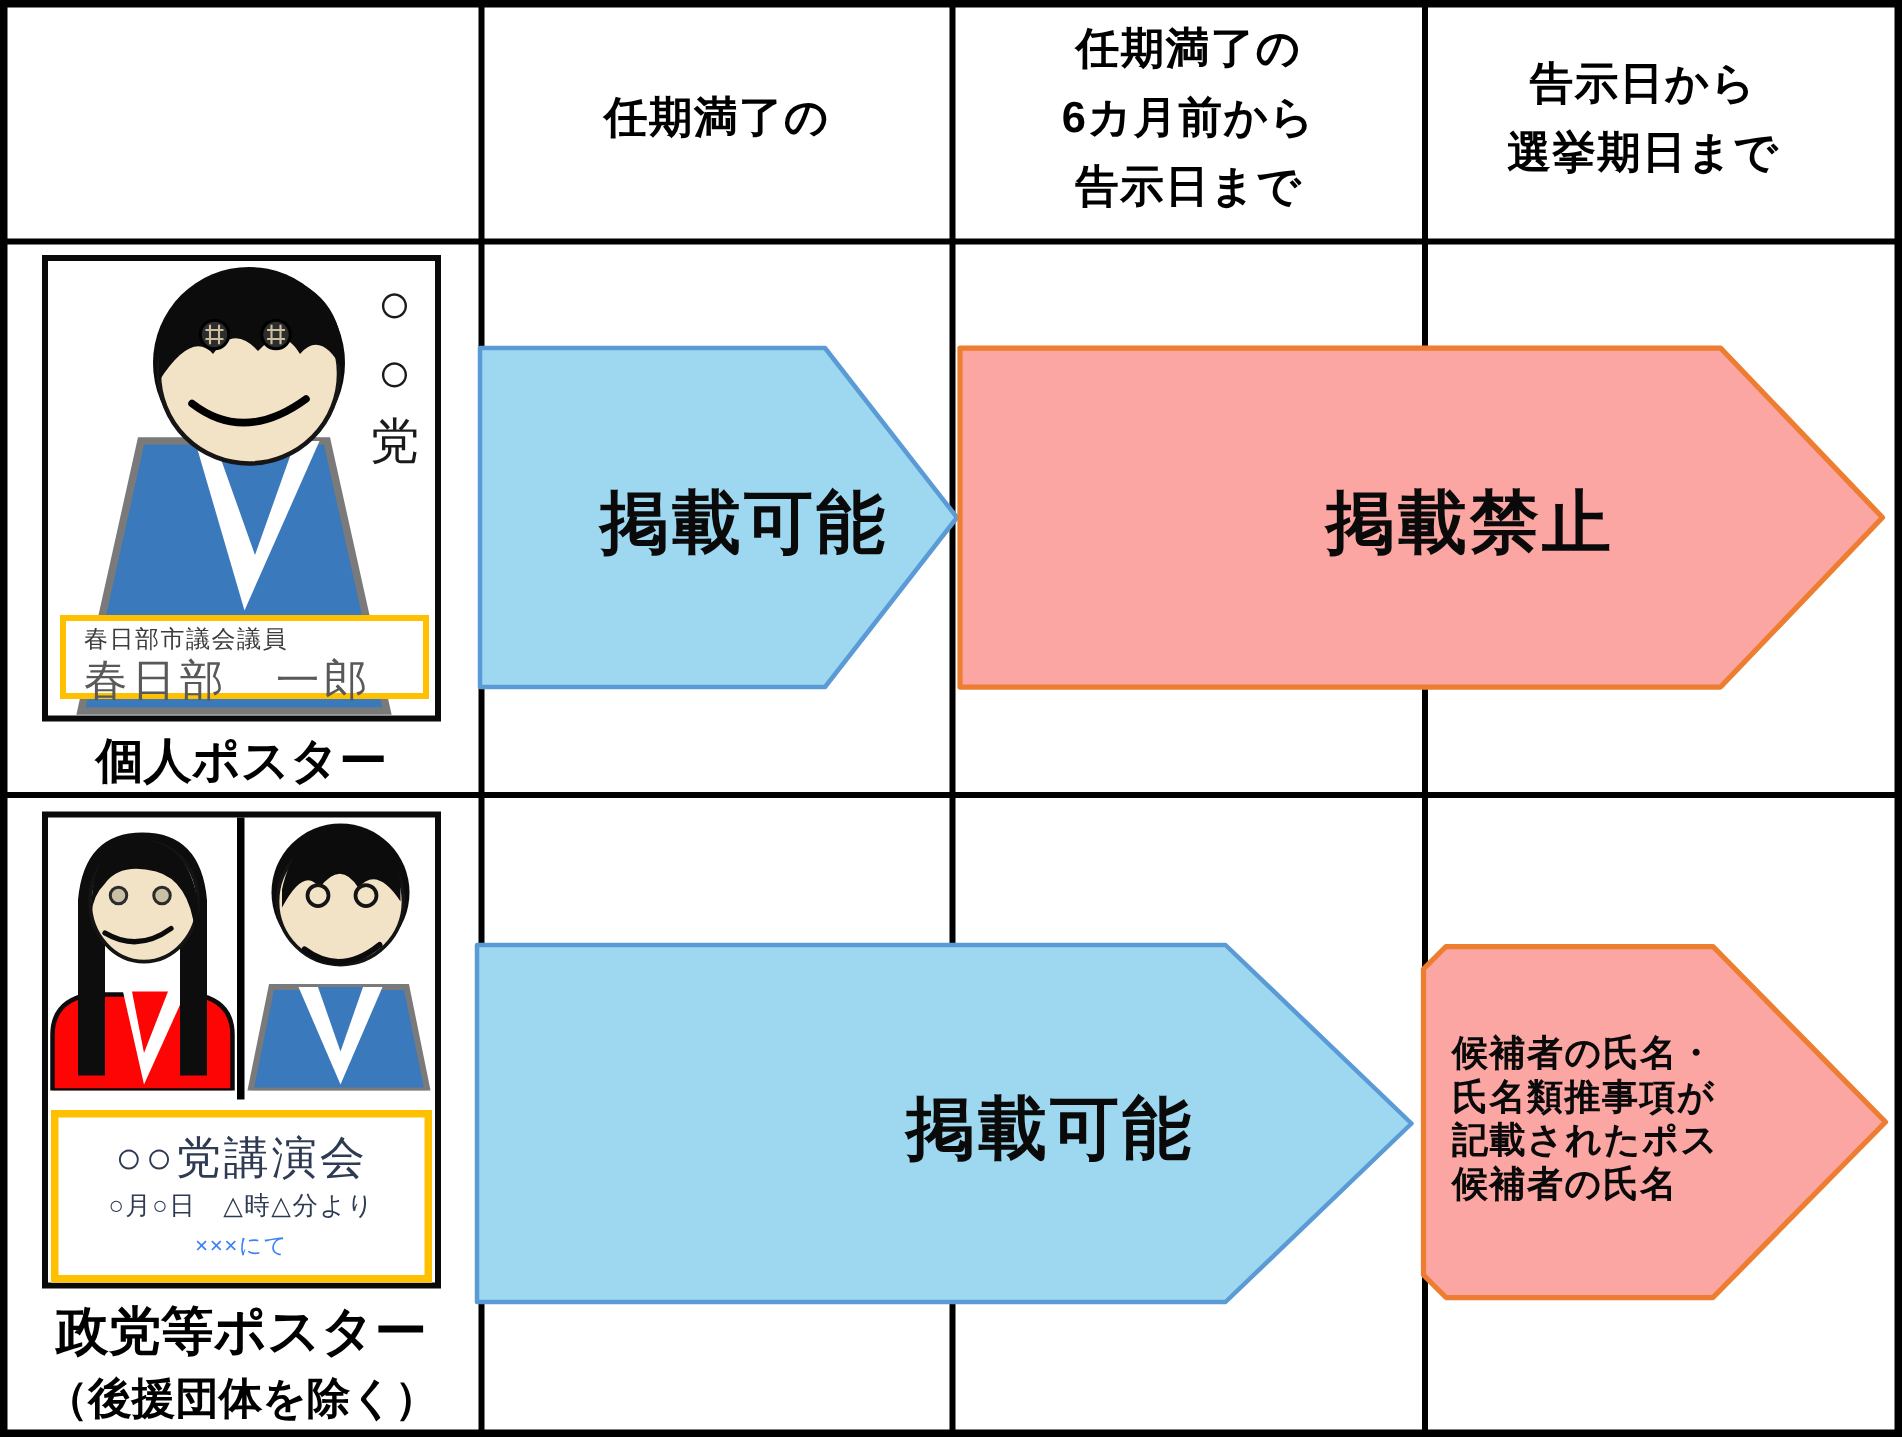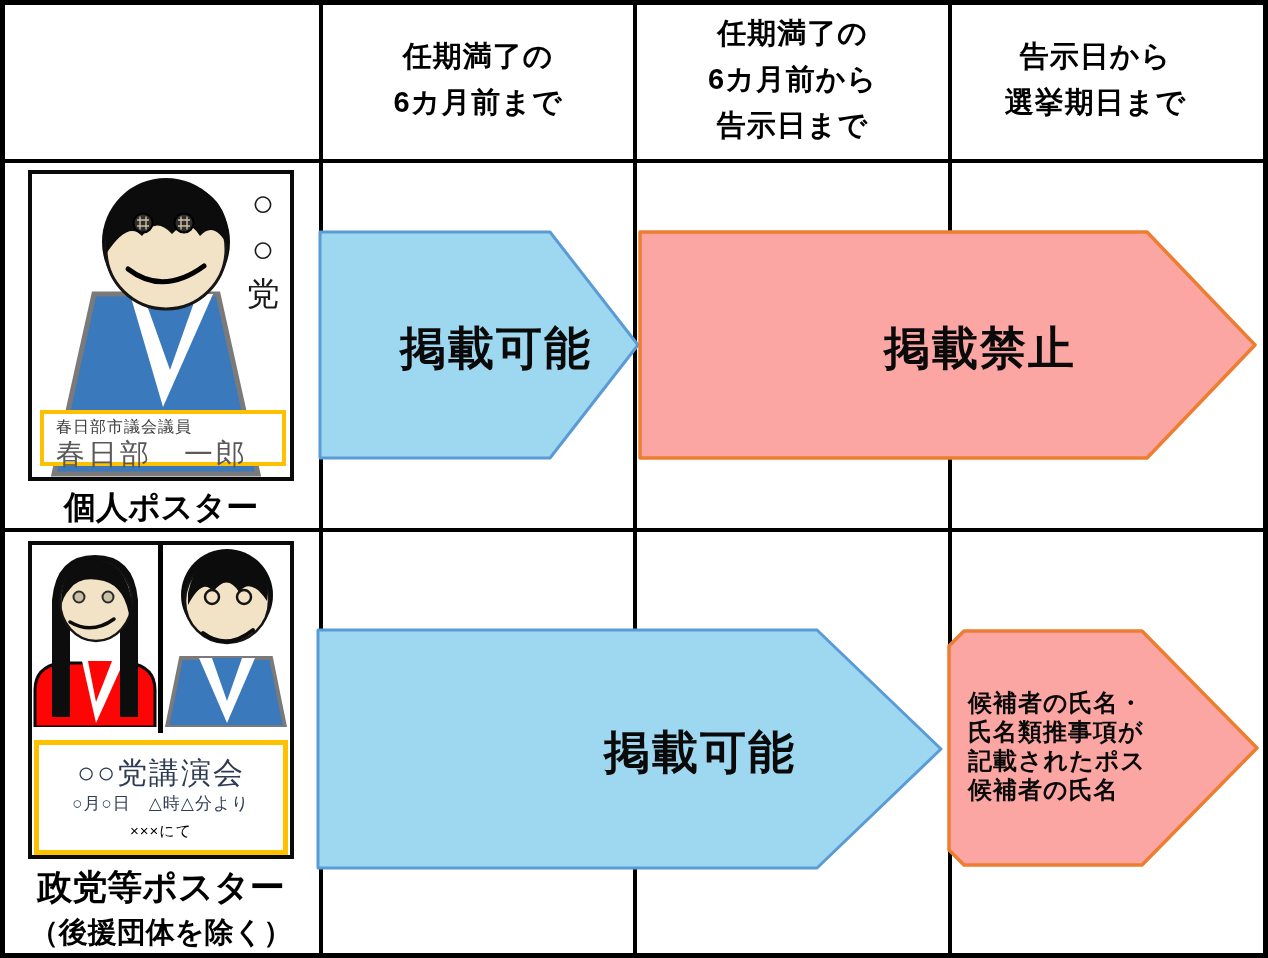--- a/index.html
+++ b/index.html
@@ -27,21 +27,21 @@
   .plate{
     position:absolute;background:#fff;border:4px solid var(--gold);z-index:4;
     box-sizing:border-box;
   }
   .plate1{padding:3px 0 0 12px;}
   .plate1 .plate-title{font-size:16px;line-height:20px;color:#3c3c3c;letter-spacing:1px;}
   .plate1 .plate-name{font-size:29px;line-height:34px;color:#595959;letter-spacing:3px;}
   .plate2{border-width:5px;text-align:center;}
   .plate2 .event-title{font-size:30px;line-height:36px;font-weight:400;color:#2e3b52;margin-top:10px;letter-spacing:2px;}
   .plate2 .event-date{font-size:17px;line-height:22px;color:#2e3b52;margin-top:2px;letter-spacing:1px;}
-  .plate2 .event-venue{font-size:15px;line-height:20px;color:#000000;margin-top:6px;letter-spacing:1px;}
+  .plate2 .event-venue{font-size:15px;line-height:20px;color:#3b82f6;margin-top:6px;letter-spacing:1px;}
   .row-label{position:absolute;text-align:center;font-weight:700;z-index:3;}
   
   .arrow-svg{position:absolute;z-index:3;}
   .arrow-svg polygon{stroke-linejoin:round;}
   .poly-blue{fill:var(--blue_fill);stroke:var(--blue_stroke);stroke-width:3;}
   .poly-red{fill:var(--red_fill);stroke:var(--red_stroke);stroke-width:3.5;}
   .arrow-label{
     position:absolute;z-index:4;font-weight:800;font-size:46px;color:#0a0a0a;
     text-align:right;letter-spacing:2px;white-space:nowrap;
   }
@@ -61,21 +61,20 @@
 <div id="stage">
 
   <div class="vline" style="left:319px"></div>
   <div class="vline" style="left:633px"></div>
   <div class="vline" style="left:948px"></div>
   <div class="hline" style="top:159px"></div>
   <div class="hline" style="top:528px"></div>
 
   <div class="hcell" style="left:323px;width:310px">
     <span>任期満了の</span>
-    <span>6カ月前まで</span>
   </div>
   <div class="hcell" style="left:637px;width:311px">
     <span>任期満了の</span>
     <span>6カ月前から</span>
     <span>告示日まで</span>
   </div>
   <div class="hcell" style="left:952px;width:287px">
     <span>告示日から</span>
     <span>選挙期日まで</span>
   </div>

